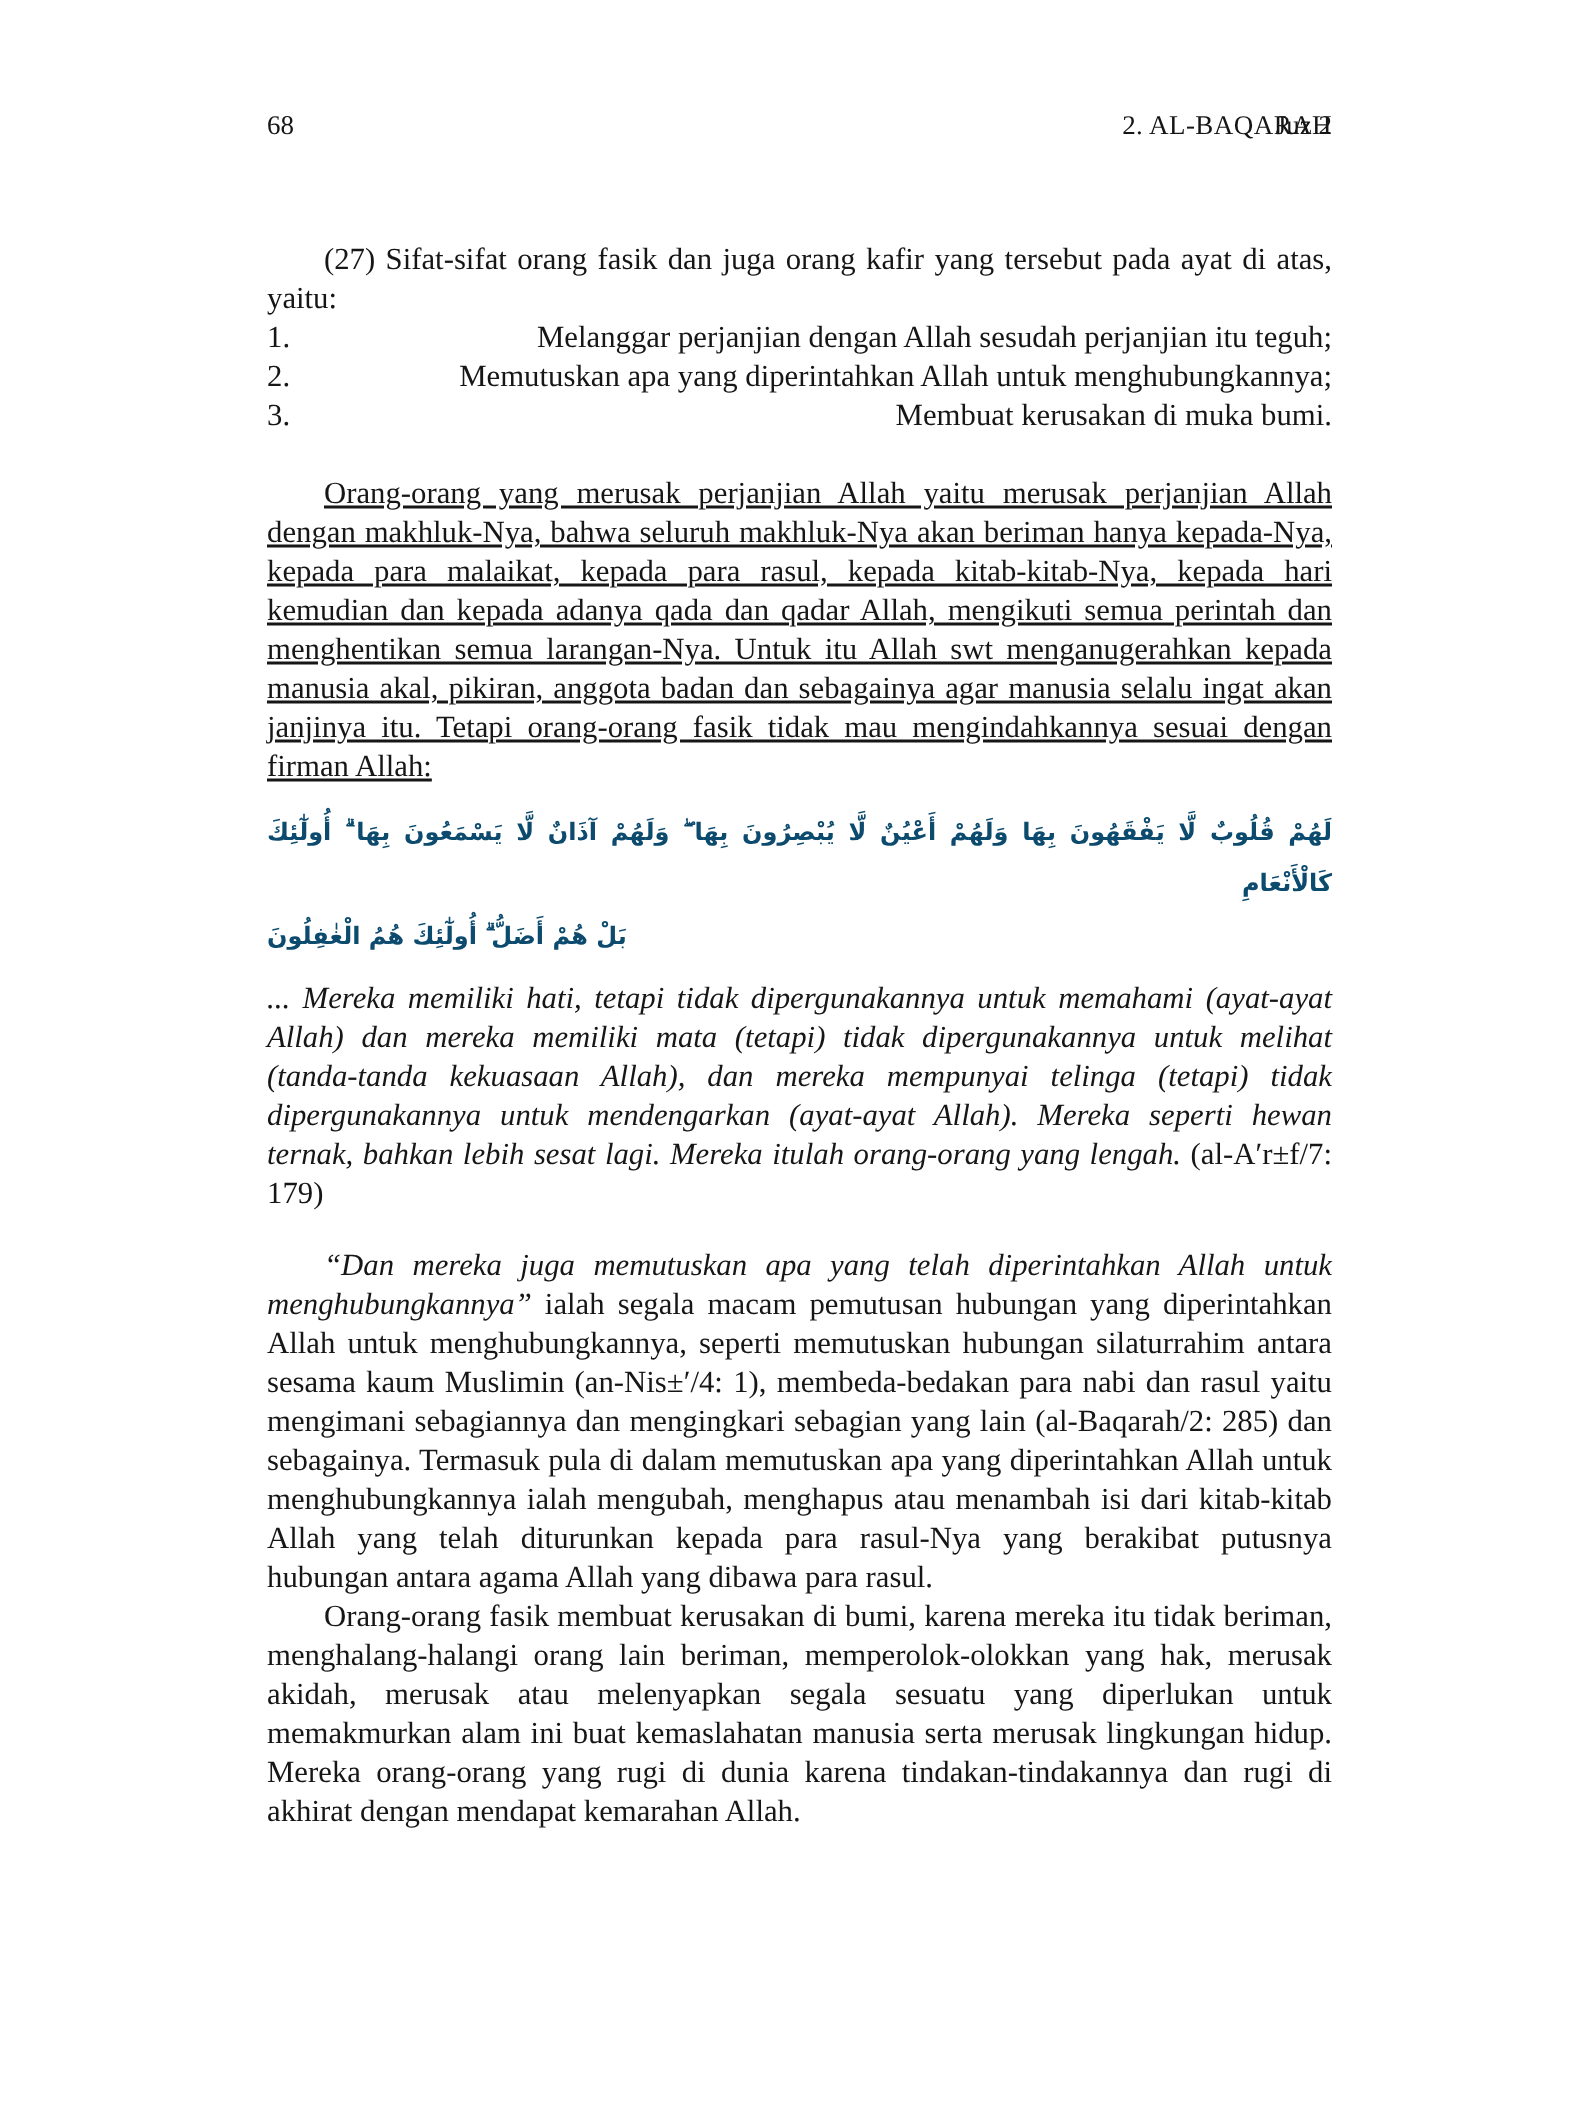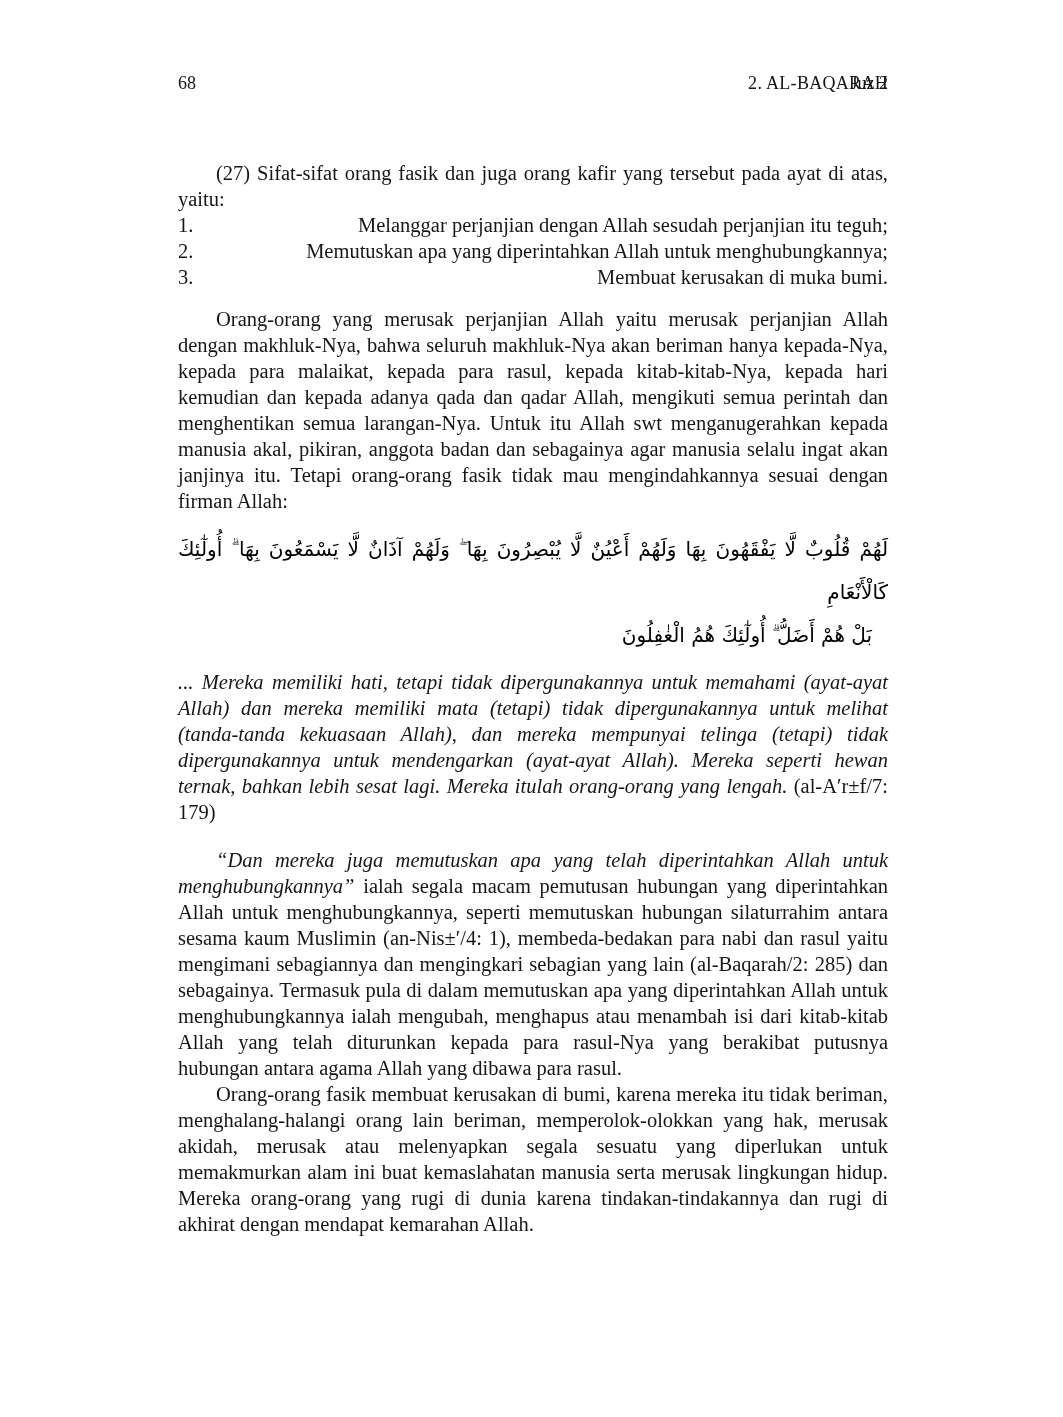--- a/index.html
+++ b/index.html
@@ -33,42 +33,43 @@
   .running-header .title  { position: absolute; left: 0; right: 0; top: 0; text-align: right; letter-spacing: 0.3px; }
   .running-header .juz    { position: absolute; right: 0; top: 0; }
 
   .body-text {
     font-size: 20.5px;
     line-height: 26px;
     text-align: justify;
   }
   .para { margin: 0; }
   .para.indent { text-indent: 38px; }
-  .mt { margin-top: 16px; }
+  .mt { margin-top: 26px; text-decoration: underline; }
   .mt-sm { margin-top: 20px; }
 
   .num-list { margin: 0; }
   .list-row { display: flex; }
   .list-num { flex: none; width: 30px; }
   .list-text { flex: 1; text-align: right; }
 
   .arabic-block {
     direction: rtl;
     font-family: "DejaVu Sans", sans-serif;
-    font-size: 20px;
+    font-size: 16px;
     line-height: 2.15;
     margin: 14px 0 12px 0;
-    color: #000000;
+    color: #0c4a6e;
+    font-weight: bold;
   }
   .arabic-line-1 {
     text-align: justify;
     text-align-last: justify;
   }
   .arabic-line-2 {
-    text-align: right;
+    text-align: left;
     padding-right: 16px;
   }
 
   .italic { font-style: italic; }
   .roman { font-style: normal; }
   .translation-para { margin: 0 0 22px 0; }
 </style>
 </head>
 <body>
 

